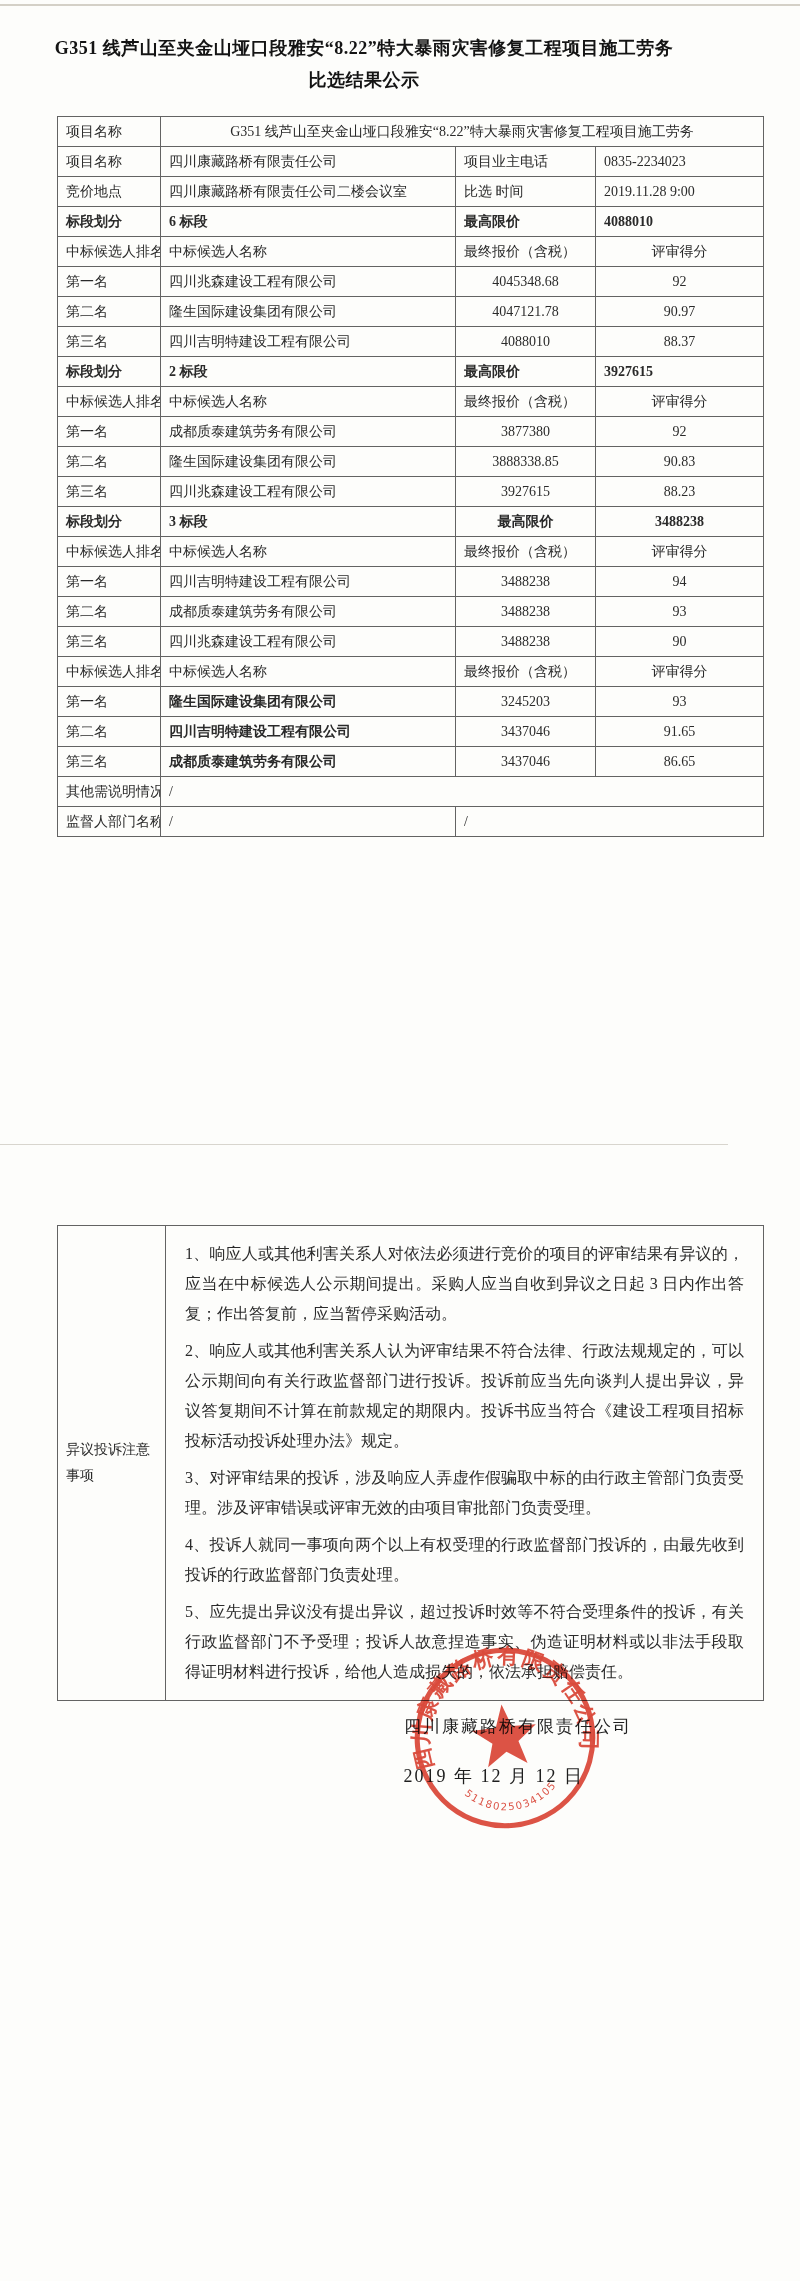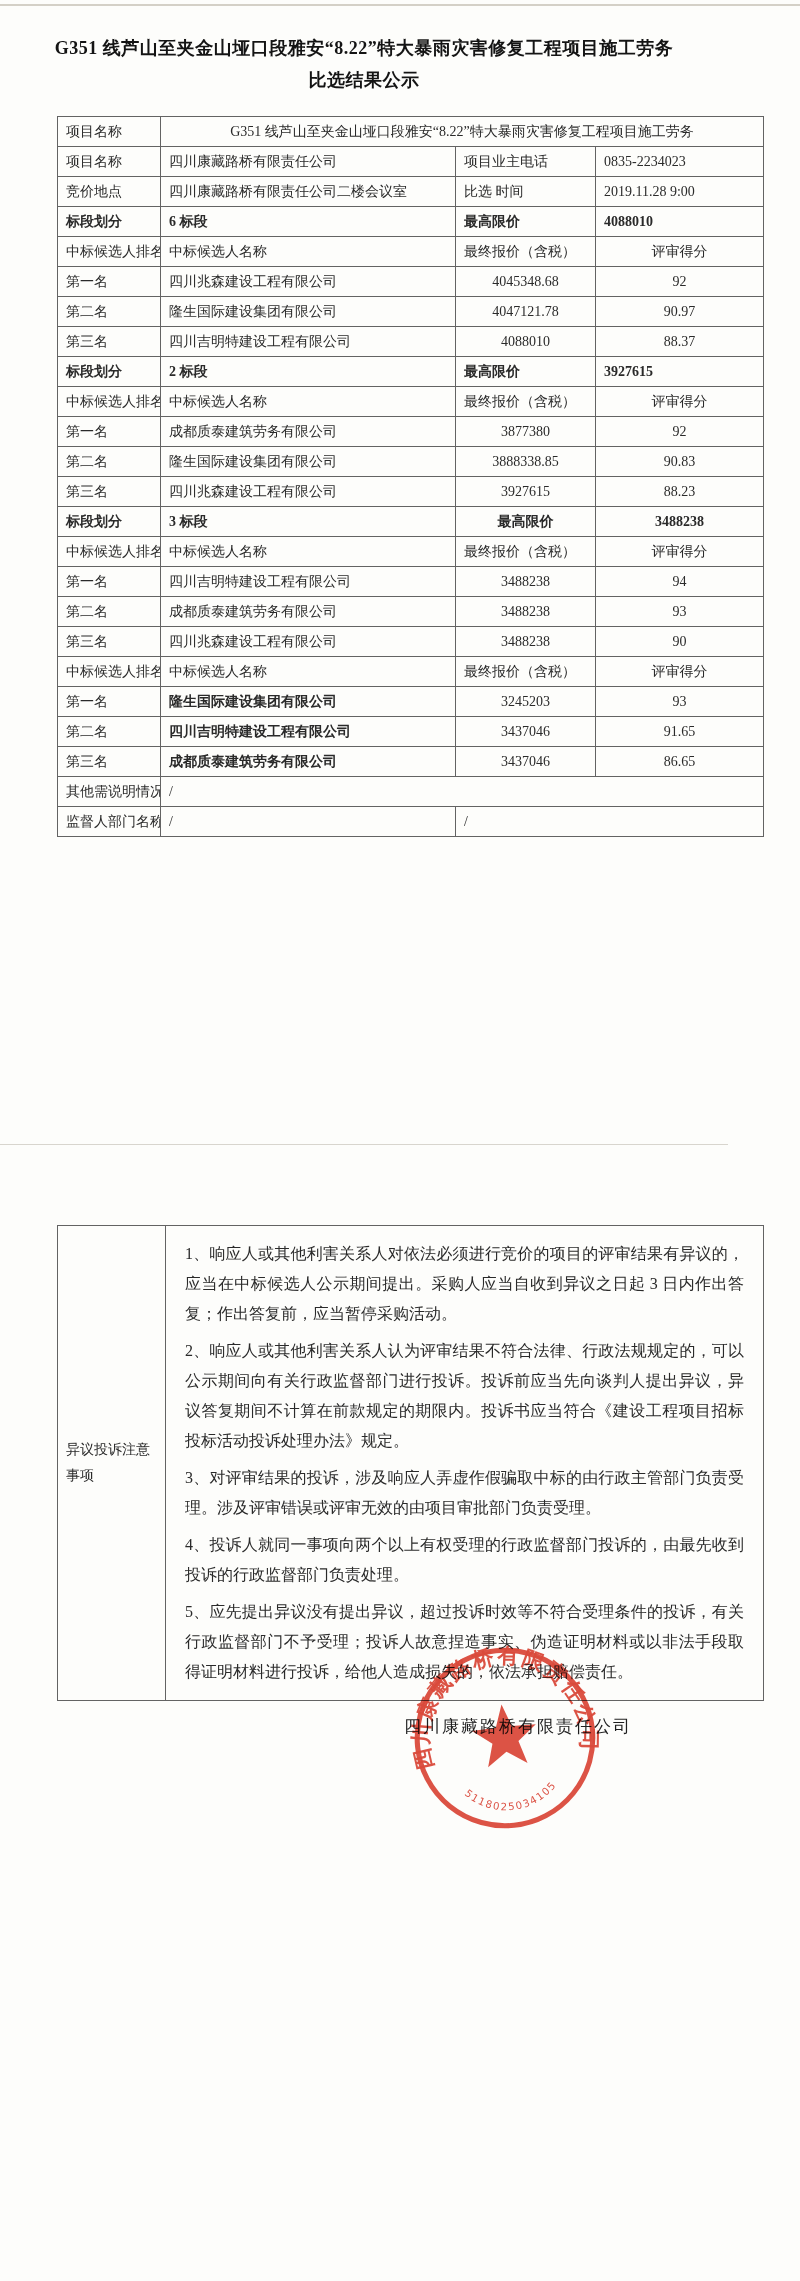--- a/index.html
+++ b/index.html
@@ -279,20 +279,21 @@
           <p>2、响应人或其他利害关系人认为评审结果不符合法律、行政法规规定的，可以公示期间向有关行政监督部门进行投诉。投诉前应当先向谈判人提出异议，异议答复期间不计算在前款规定的期限内。投诉书应当符合《建设工程项目招标投标活动投诉处理办法》规定。</p>
           <p>3、对评审结果的投诉，涉及响应人弄虚作假骗取中标的由行政主管部门负责受理。涉及评审错误或评审无效的由项目审批部门负责受理。</p>
           <p>4、投诉人就同一事项向两个以上有权受理的行政监督部门投诉的，由最先收到投诉的行政监督部门负责处理。</p>
           <p>5、应先提出异议没有提出异议，超过投诉时效等不符合受理条件的投诉，有关行政监督部门不予受理；投诉人故意捏造事实、伪造证明材料或以非法手段取得证明材料进行投诉，给他人造成损失的，依法承担赔偿责任。</p>
         </td>
       </tr>
     </tbody>
       </table>
 
     <div class="sig-line">四川康藏路桥有限责任公司</div>
+    <div class="date-line">2019 年 12 月 12 日</div>
 
     <svg class="seal" viewBox="0 0 190 190">
       <g transform="rotate(-6 95 95)">
         <circle cx="95" cy="95" r="86" fill="none" stroke="#d93a2b" stroke-width="5" opacity=".95"></circle>
         <polygon points="95,62 102.9,84.1 126.4,84.8 107.8,99.2 114.4,121.7 95,108.5 75.6,121.7 82.2,99.2 63.6,84.8 87.1,84.1" fill="#d93a2b" opacity=".95"></polygon>
         <defs>
           <path id="sealTopArc" d="M 30.6,135 A 75,75 0 1 1 159.4,135" fill="none"></path>
           <path id="sealBottomArc" d="M 42,136 A 62,62 0 0 0 148,136" fill="none"></path>
         </defs>
         <text font-size="21" font-weight="bold" letter-spacing="2" opacity=".95" font-family="'Liberation Serif','DejaVu Serif',serif">

